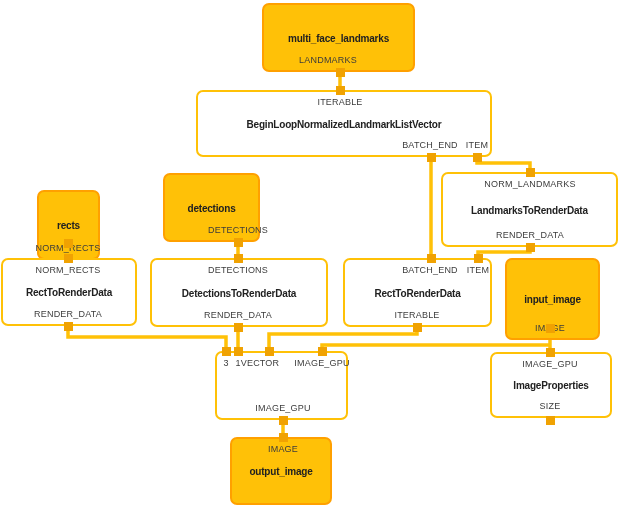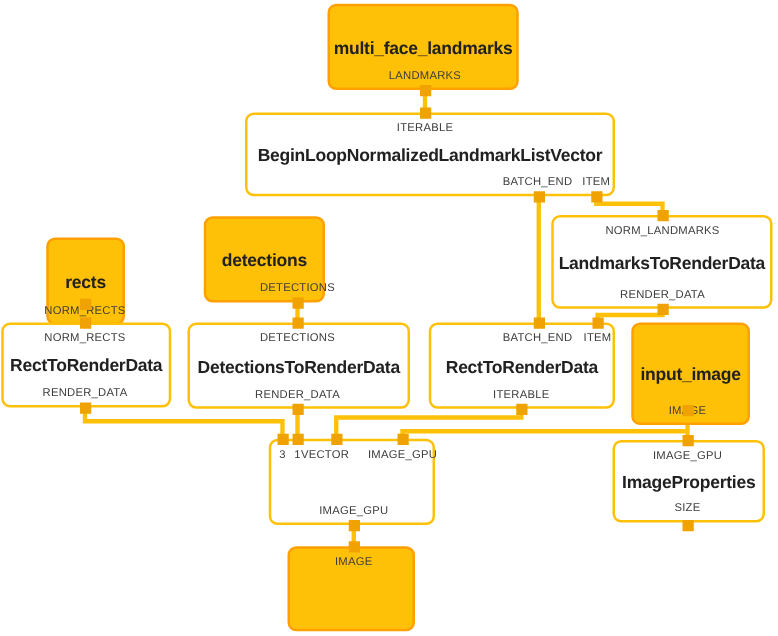--- a/index.html
+++ b/index.html
@@ -8,21 +8,21 @@
     --yfill:#FFC107; --yborder:#FFA000; --wborder:#FFC107; --edge:#FFC107;
     --conn:#F0A202; --title:#212121; --port:#3C3C3C;
   }
   #edge-layer { position:absolute; left:0; top:0; width:622px; height:509px; }
   #edge-layer polyline { fill:none; stroke:var(--edge); stroke-width:3.5; }
   .node { position:absolute; border-radius:7px; box-sizing:border-box; }
   .node.stream { background:var(--yfill); border:2px solid var(--yborder); }
   .node.calculator { background:#ffffff; border:2px solid var(--wborder); }
   .title {
     position:absolute; left:-8px; right:-8px; top:50%; transform:translateY(-50%);
-    text-align:center; font-weight:700; font-size:14px; letter-spacing:-0.2px;
+    text-align:center; font-weight:700; font-size:10px; letter-spacing:-0.2px;
     color:var(--title); white-space:nowrap;
   }
   .port {
     position:absolute; transform:translateX(-50%); font-size:9px; letter-spacing:0.2px;
     color:var(--port); white-space:nowrap;
   }
   .port.top { top:5px; }
   .port.bottom { bottom:5px; }
   .connector { position:absolute; width:9px; height:9px; background:var(--conn); }
 </style>
@@ -39,21 +39,21 @@
       <polyline points="238,242 238,258"></polyline>
       <polyline points="68,326 68,337 226,337 226,351"></polyline>
       <polyline points="238,327 238,351"></polyline>
       <polyline points="417,327 417,334 269,334 269,351"></polyline>
       <polyline points="550,328 550,352"></polyline>
       <polyline points="550,345 322,345 322,351"></polyline>
       <polyline points="283,420 283,437"></polyline>
     </svg>
 <div class="node stream" style="left: 262px; top: 3px; width: 153px; height: 69px;">
       <div class="title">multi_face_landmarks</div>
-      <span class="port bottom" style="left: 76px;">LANDMARKS</span>
+      <span class="port bottom" style="left: 64px;">LANDMARKS</span>
     </div>
     <div class="node calculator" style="left: 196px; top: 90px; width: 296px; height: 67px;">
       <div class="title">BeginLoopNormalizedLandmarkListVector</div>
       <span class="port top" style="left: 142px;">ITERABLE</span>
       <span class="port bottom" style="left: 232px;">BATCH_END</span>
       <span class="port bottom" style="left: 279px;">ITEM</span>
     </div>
     <div class="node stream" style="left: 37px; top: 190px; width: 63px; height: 70px;">
       <div class="title">rects</div>
       <span class="port bottom" style="left: 29px;">NORM_RECTS</span>
@@ -93,20 +93,21 @@
       <span class="port top" style="left: 43px;">VECTOR</span>
       <span class="port top" style="left: 105px;">IMAGE_GPU</span>
       <span class="port bottom" style="left: 66px;">IMAGE_GPU</span>
     </div>
     <div class="node calculator" style="left: 490px; top: 352px; width: 122px; height: 66px;">
       <div class="title">ImageProperties</div>
       <span class="port top" style="left: 58px;">IMAGE_GPU</span>
       <span class="port bottom" style="left: 58px;">SIZE</span>
     </div>
     <div class="node stream" style="left: 230px; top: 437px; width: 102px; height: 68px;">
+      <div class="title">output_image</div>
       <span class="port top" style="left: 51px;">IMAGE</span>
     </div>
     <div class="connector" style="left: 335.5px; top: 67.5px;"></div>
     <div class="connector" style="left: 335.5px; top: 85.5px;"></div>
     <div class="connector" style="left: 426.5px; top: 152.5px;"></div>
     <div class="connector" style="left: 426.5px; top: 253.5px;"></div>
     <div class="connector" style="left: 472.5px; top: 152.5px;"></div>
     <div class="connector" style="left: 525.5px; top: 167.5px;"></div>
     <div class="connector" style="left: 525.5px; top: 242.5px;"></div>
     <div class="connector" style="left: 473.5px; top: 253.5px;"></div>

